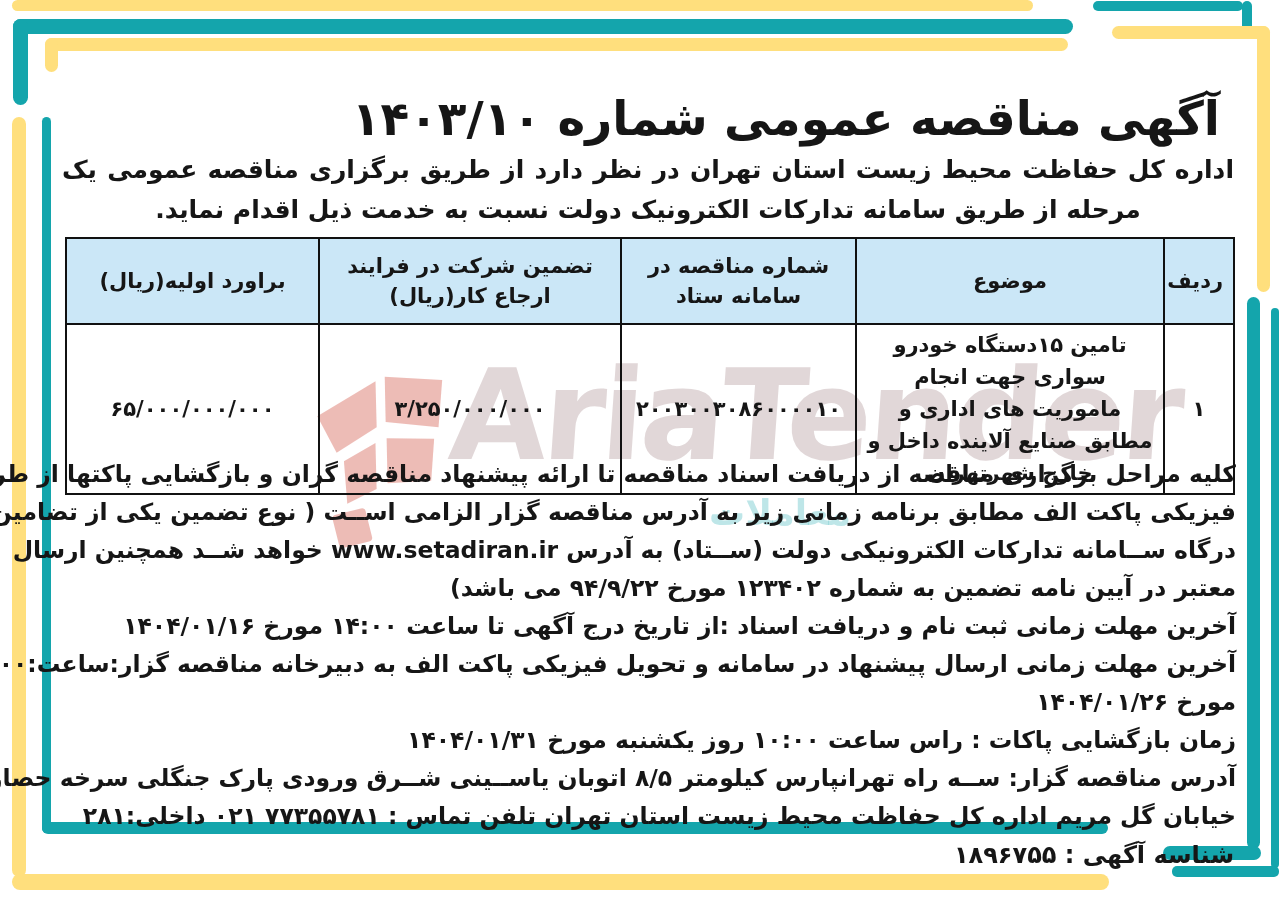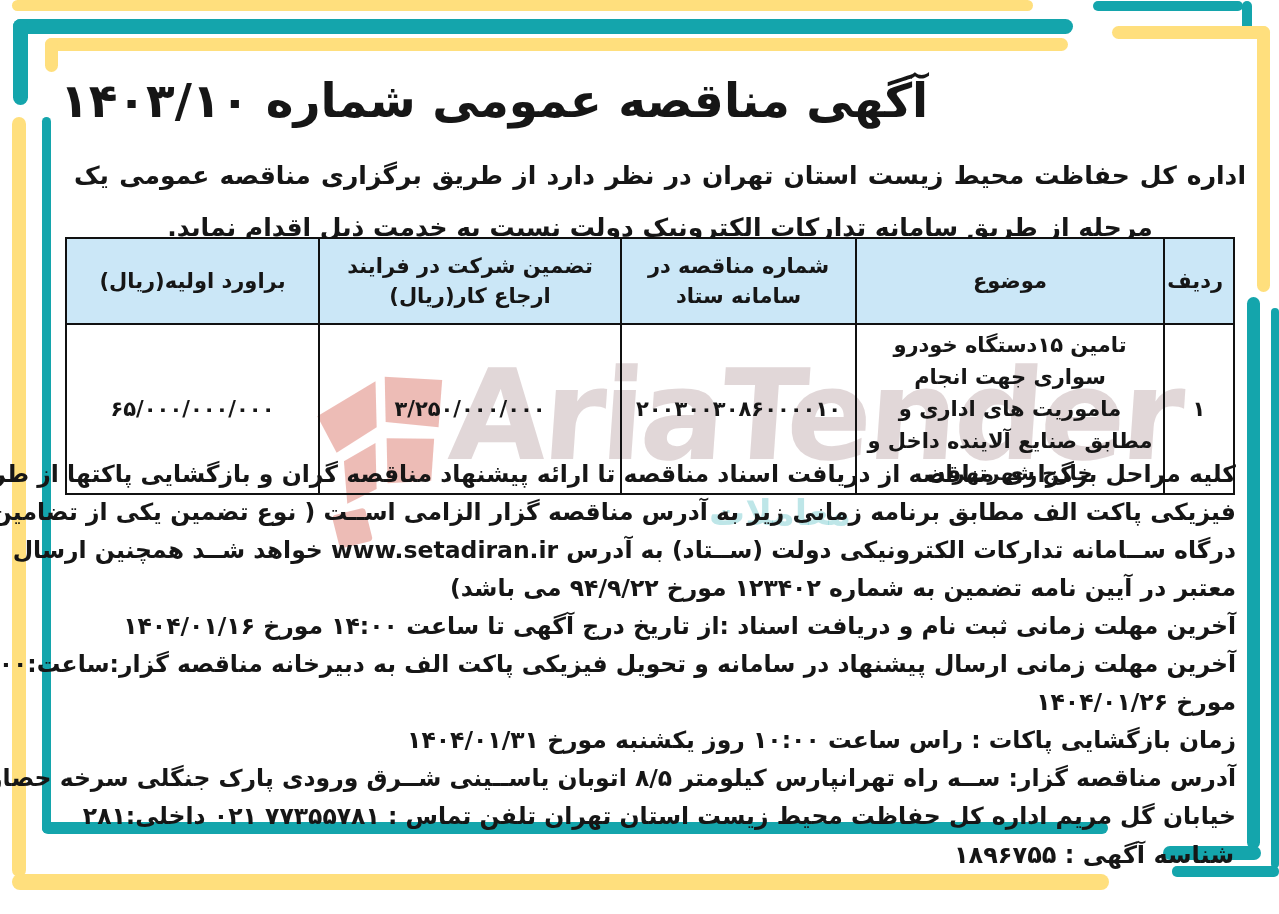--- a/index.html
+++ b/index.html
@@ -13,27 +13,27 @@
   .canvas{
     position:relative;width:1279px;height:914px;background:#ffffff;overflow:hidden;
     font-family:"DejaVu Sans",sans-serif;color:var(--text);
   }
   .bar{position:absolute;}
   .bar.teal{background:var(--teal);}
   .bar.yellow{background:var(--yellow);}
 
   
   .title{
-    position:absolute;left:60px;top:58px;width:1160px;height:86px;
-    direction:rtl;text-align:left;font-size:47px;font-weight:900;
+    position:absolute;left:60px;top:76px;width:1160px;height:86px;
+    direction:rtl;text-align:right;font-size:47px;font-weight:900;
     letter-spacing:-1px;line-height:86px;white-space:nowrap;
   }
   .intro{
-    position:absolute;left:74px;top:150px;width:1172px;
-    direction:rtl;font-size:25px;font-weight:700;line-height:52px;
+    position:absolute;left:62px;top:150px;width:1172px;
+    direction:rtl;font-size:25px;font-weight:700;line-height:40px;
     text-align:justify;text-align-last:center;
   }
   table.tender{
     position:absolute;left:65px;top:237px;width:1168px;
     border-collapse:collapse;direction:rtl;table-layout:fixed;
   }
   table.tender td,table.tender th{
     border:2.5px solid var(--border_black);text-align:center;vertical-align:middle;
     font-weight:700;padding:4px 10px;
   }

